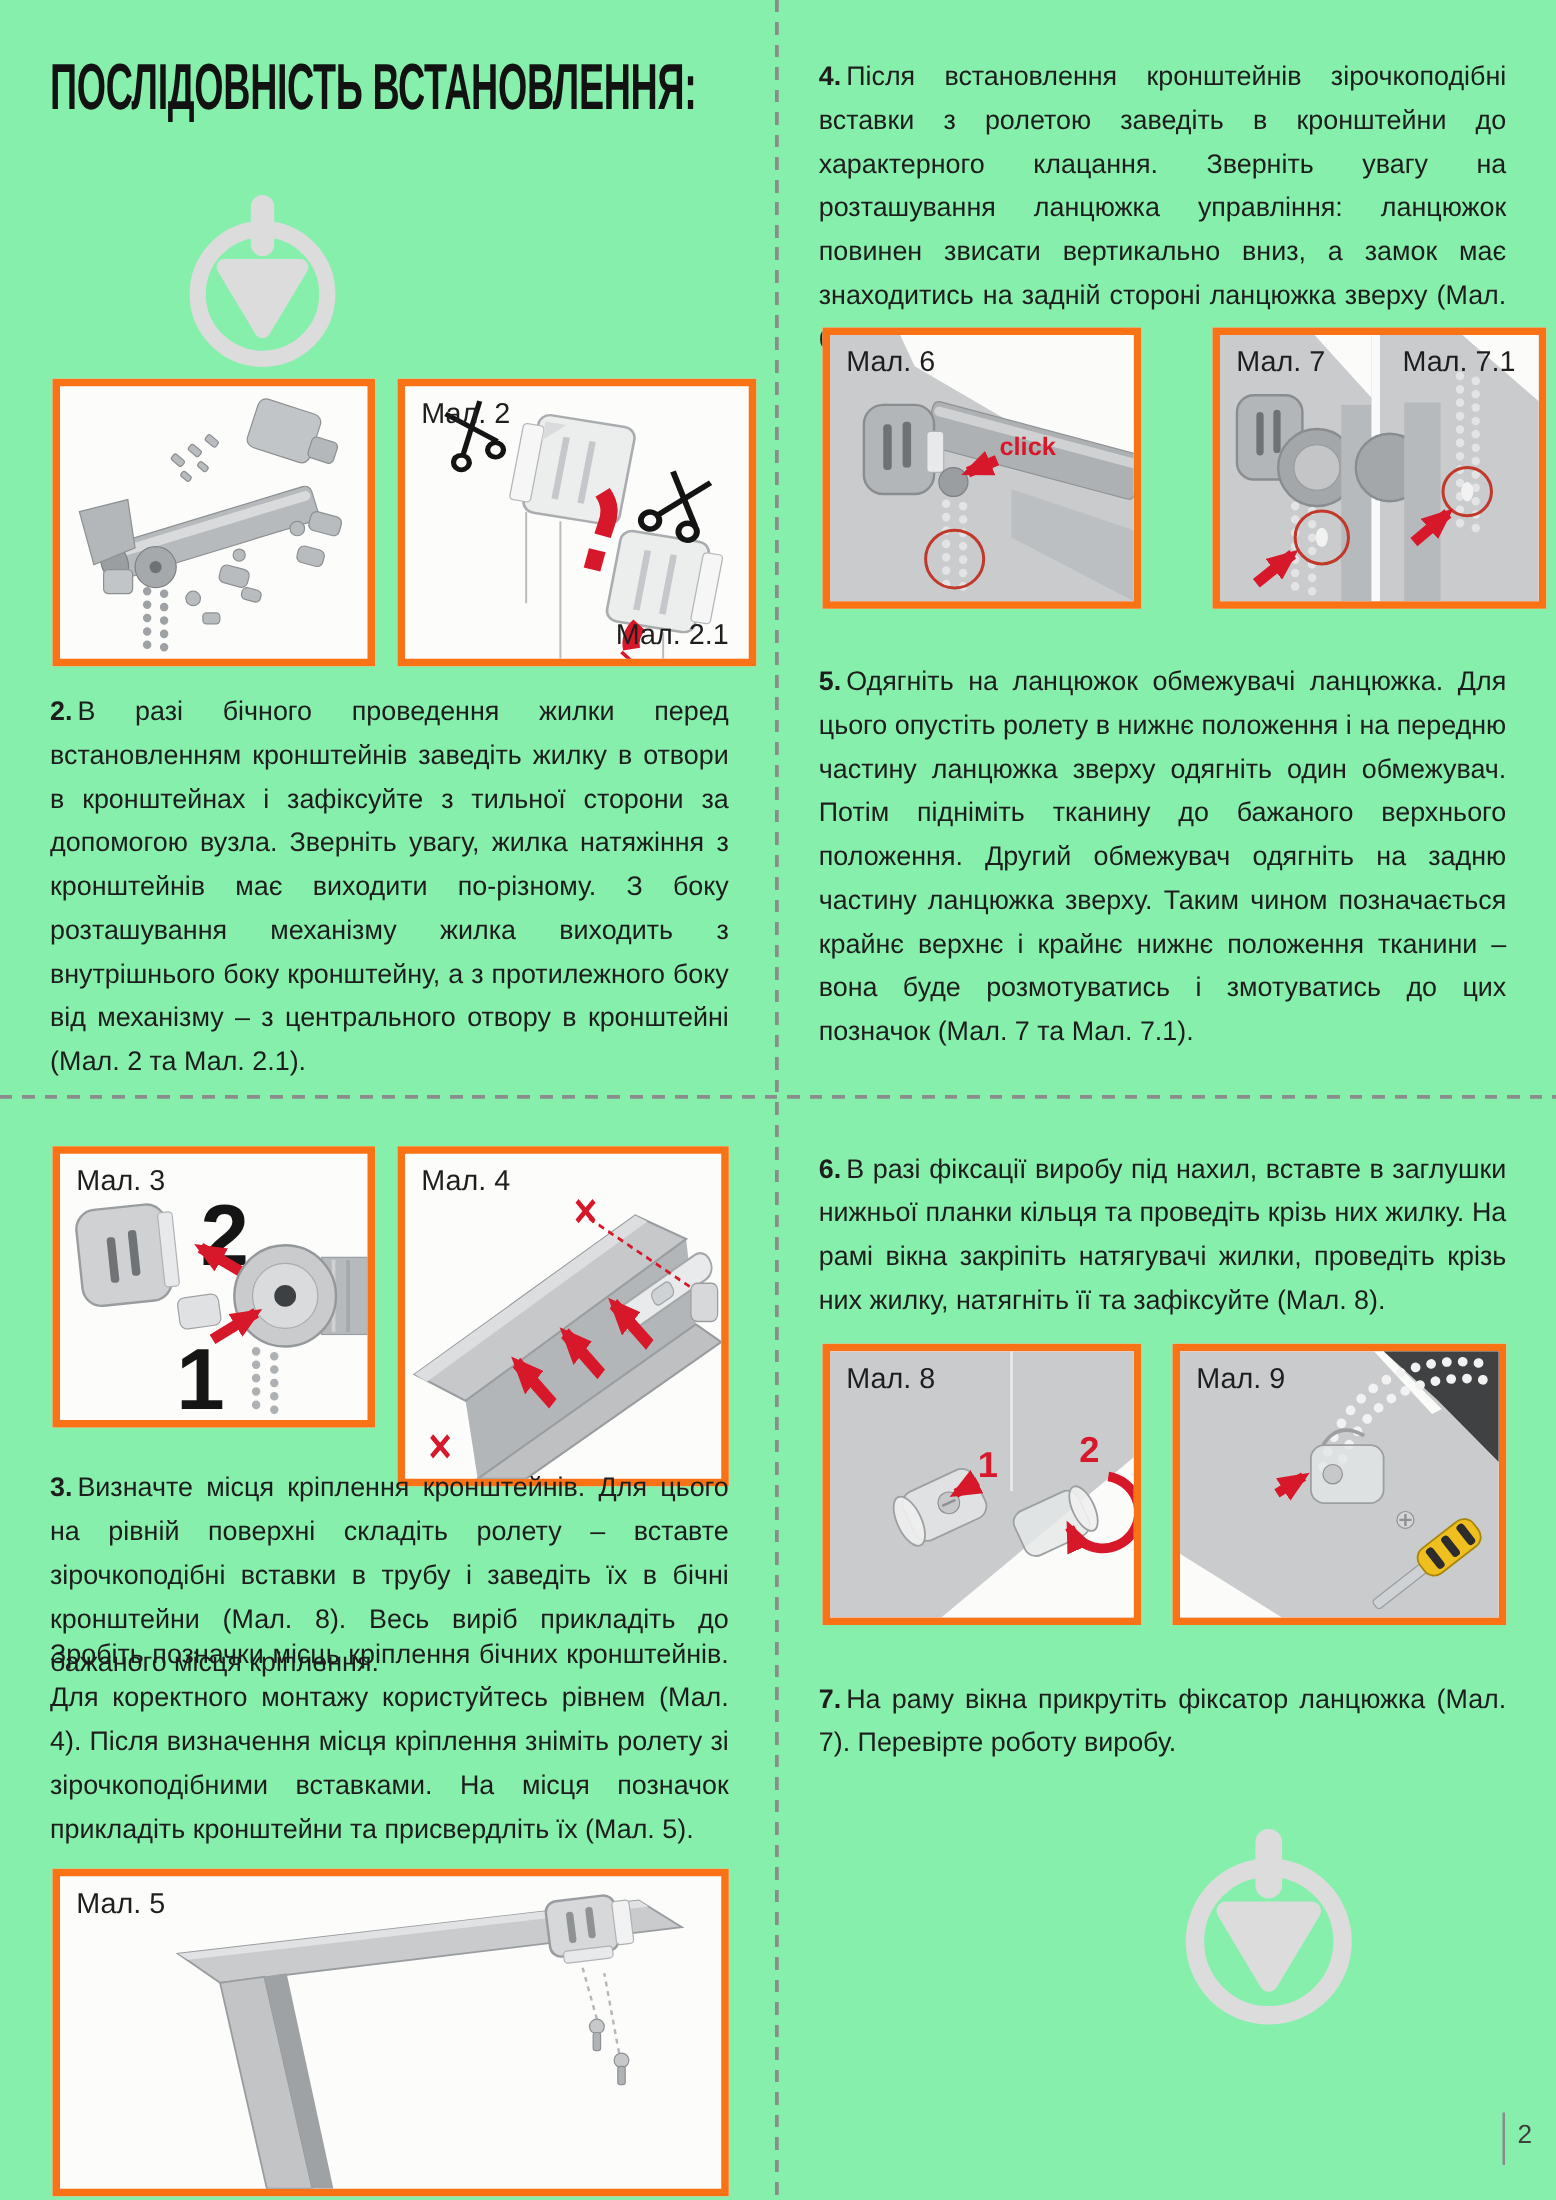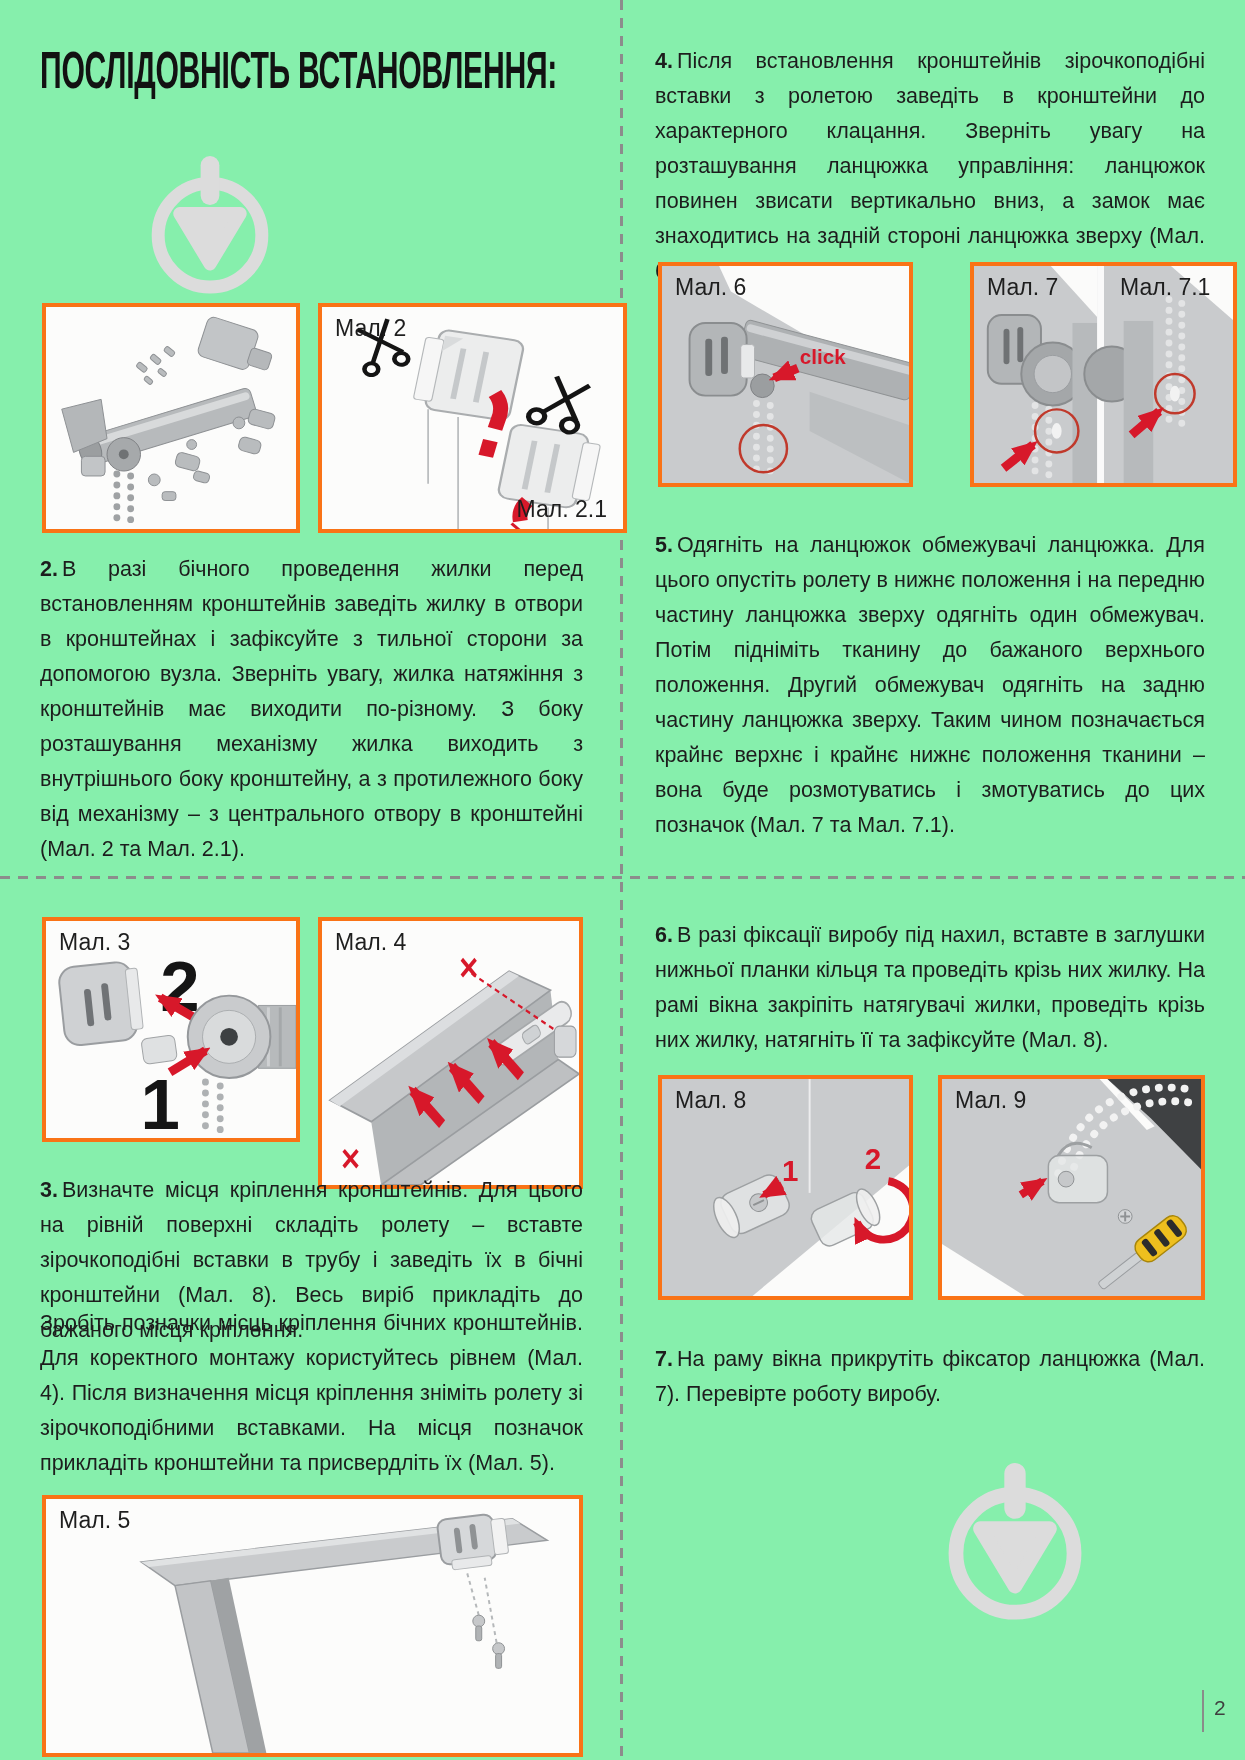--- a/index.html
+++ b/index.html
@@ -17,21 +17,21 @@
   .title { position:absolute; left:40px; top:44px; font-size:52px; line-height:1;
     font-weight:bold; color:#121212; white-space:nowrap; letter-spacing:-0.5px;
     transform:scaleX(0.58); transform-origin:0 0; }
   
   .para { position:absolute; text-align:justify; font-size:21.5px; line-height:35px;
     color:#1d1d1d; z-index:2; }
   .para b.num { font-weight:bold; padding-right:4px; }
   .col-l { left:40px; width:543px; }
   .col-r { left:655px; width:550px; }
   
-  .figbox { position:absolute; box-sizing:border-box; border:4px solid #f97316;
+  .figbox { position:absolute; box-sizing:border-box; border:6px solid #f97316;
     background:#fcfcfb; z-index:2; }
   .figbox svg { display:block; width:100%; height:100%; }
   .figlabel { position:absolute; top:8px; left:13px; font-size:23px; color:#1e1e1e; z-index:3; }
   .figlabel.br { top:auto; left:auto; bottom:6px; right:16px; }
   .figlabel.panel2 { left:146px; }
   
   .wm { position:absolute; z-index:1; }
   
   .pagenum { position:absolute; left:1202px; top:1690px; border-left:2px solid #8a8a8a;
     padding:6px 0 12px 10px; font-size:21px; color:#3f3f3f; z-index:2; }
@@ -100,21 +100,21 @@
         <rect x="196" y="134" width="22" height="14" rx="5" transform="rotate(15 207 141)"></rect>
         <circle cx="148" cy="140" r="5"></circle>
         <rect x="132" y="150" width="24" height="15" rx="5" transform="rotate(15 144 157)"></rect>
         <rect x="150" y="168" width="16" height="10" rx="4" transform="rotate(15 158 173)"></rect>
         <circle cx="110" cy="176" r="6"></circle>
         <rect x="118" y="188" width="14" height="9" rx="3"></rect>
       </g>
     </svg>
   </div>
 
-  <div class="figbox" style="left:318px; top:303px; width:309px; height:230px;">
+  <div class="figbox" style="left:318px; top:303px; width:287px; height:230px;">
     <div class="figlabel">Мал. 2</div>
     <div class="figlabel br">Мал. 2.1</div>
     <svg viewBox="0 0 261 226" preserveAspectRatio="none">
       <g transform="rotate(10 130 70)">
         <rect x="95" y="28" width="74" height="82" rx="9" fill="#eceded" stroke="#aaadaf" stroke-width="2"></rect>
         <rect x="84" y="38" width="16" height="64" rx="3" fill="#f6f6f6" stroke="#b5b8ba"></rect>
         <line x1="118" y1="44" x2="118" y2="96" stroke="#c5c8ca" stroke-width="5"></line>
         <line x1="138" y1="44" x2="138" y2="96" stroke="#c5c8ca" stroke-width="5"></line>
         <polygon points="100,34 116,34 100,50" fill="#d9dbdc"></polygon>
       </g>

